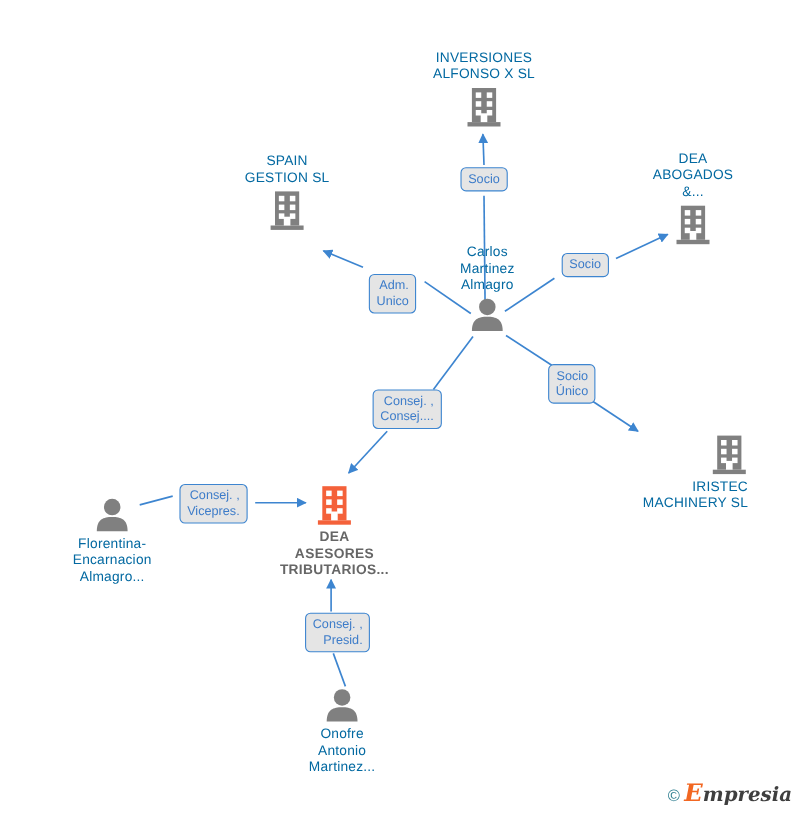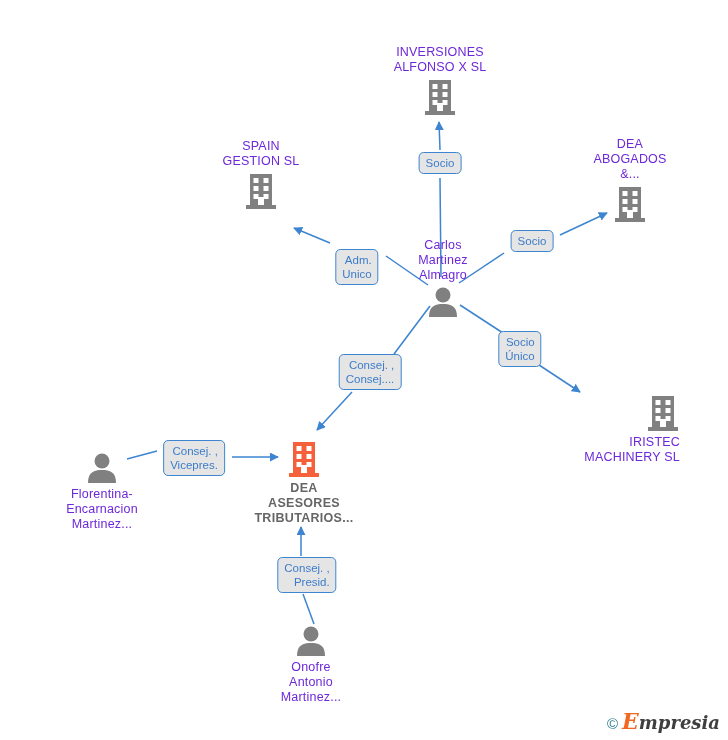--- a/index.html
+++ b/index.html
@@ -33,21 +33,21 @@
   }
   .node .icon-wrap {
     display: block;
     line-height: 0;
   }
   .node .icon-wrap svg { display: inline-block; }
   .node-label {
     display: block;
     font-size: 12.5px;
     line-height: 15px;
-    color: #6d28d9;
+    color: #0369a1;
     letter-spacing: 0.2px;
     white-space: pre-line;
   }
   .node-label.above { margin-bottom: 3px; }
   .node-label.below { margin-top: 3px; }
   .node-label.focal {
     font-weight: bold;
     color: #666666;
     letter-spacing: 0.3px;
   }
@@ -172,21 +172,21 @@
         <rect x="19.5" y="6" width="5" height="5" fill="#ffffff"></rect>
         <rect x="9.5" y="14" width="5" height="5" fill="#ffffff"></rect>
         <rect x="19.5" y="14" width="5" height="5" fill="#ffffff"></rect>
         <rect x="9.5" y="22" width="5" height="5" fill="#ffffff"></rect>
         <rect x="19.5" y="22" width="5" height="5" fill="#ffffff"></rect>
         <rect x="14" y="25" width="6" height="8" fill="#ffffff"></rect>
       </svg>
     </span>
   </div>
 
-  <div class="node" style="left:443px; top:238px;">
+  <div class="node" style="left:443px; top:222px;">
     <span class="node-label above">Carlos
 Martinez
 Almagro</span>
     <span class="icon-wrap">
       <svg width="34" height="32" viewBox="0 0 34 32">
         <circle cx="17" cy="9" r="7.5" fill="#808080"></circle>
         <path d="M 3 31 C 3 20 9 18 17 18 C 25 18 31 20 31 31 Z" fill="#808080"></path>
       </svg>
     </span>
   </div>
@@ -230,21 +230,21 @@
 
   <div class="node" style="left:102px; top:452px;">
     <span class="icon-wrap">
       <svg width="34" height="32" viewBox="0 0 34 32">
         <circle cx="17" cy="9" r="7.5" fill="#808080"></circle>
         <path d="M 3 31 C 3 20 9 18 17 18 C 25 18 31 20 31 31 Z" fill="#808080"></path>
       </svg>
     </span>
     <span class="node-label below">Florentina-
 Encarnacion
-Martinez...</span>
+Almagro...</span>
   </div>
 
   <div class="node" style="left:311px; top:625px;">
     <span class="icon-wrap">
       <svg width="34" height="32" viewBox="0 0 34 32">
         <circle cx="17" cy="9" r="7.5" fill="#808080"></circle>
         <path d="M 3 31 C 3 20 9 18 17 18 C 25 18 31 20 31 31 Z" fill="#808080"></path>
       </svg>
     </span>
     <span class="node-label below">Onofre

